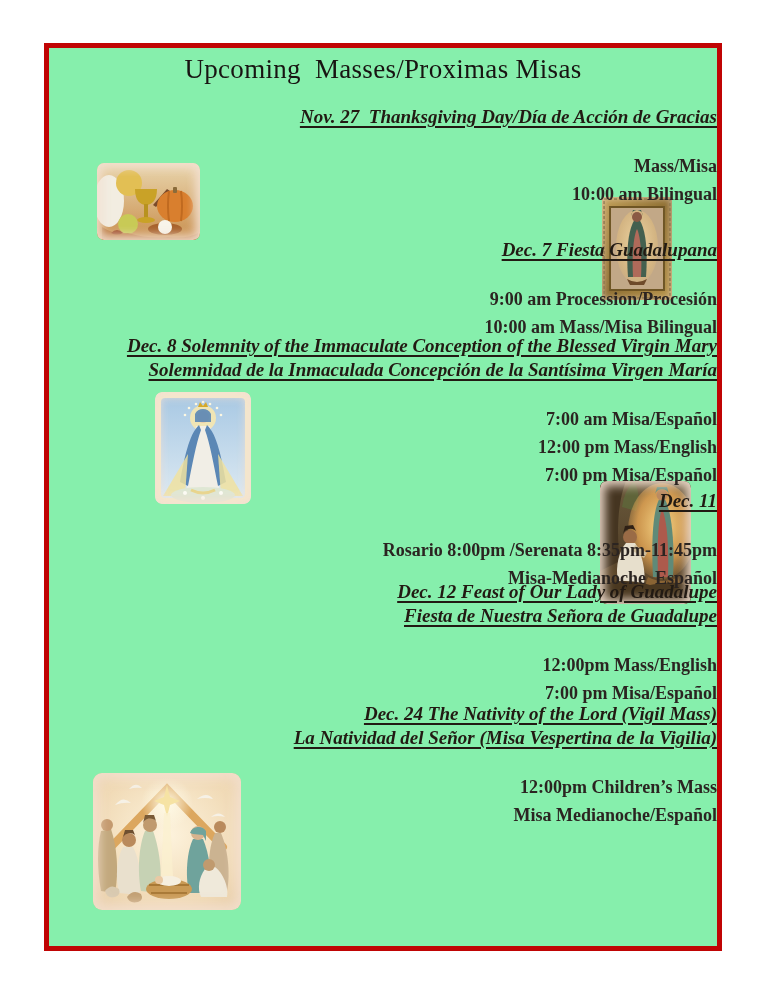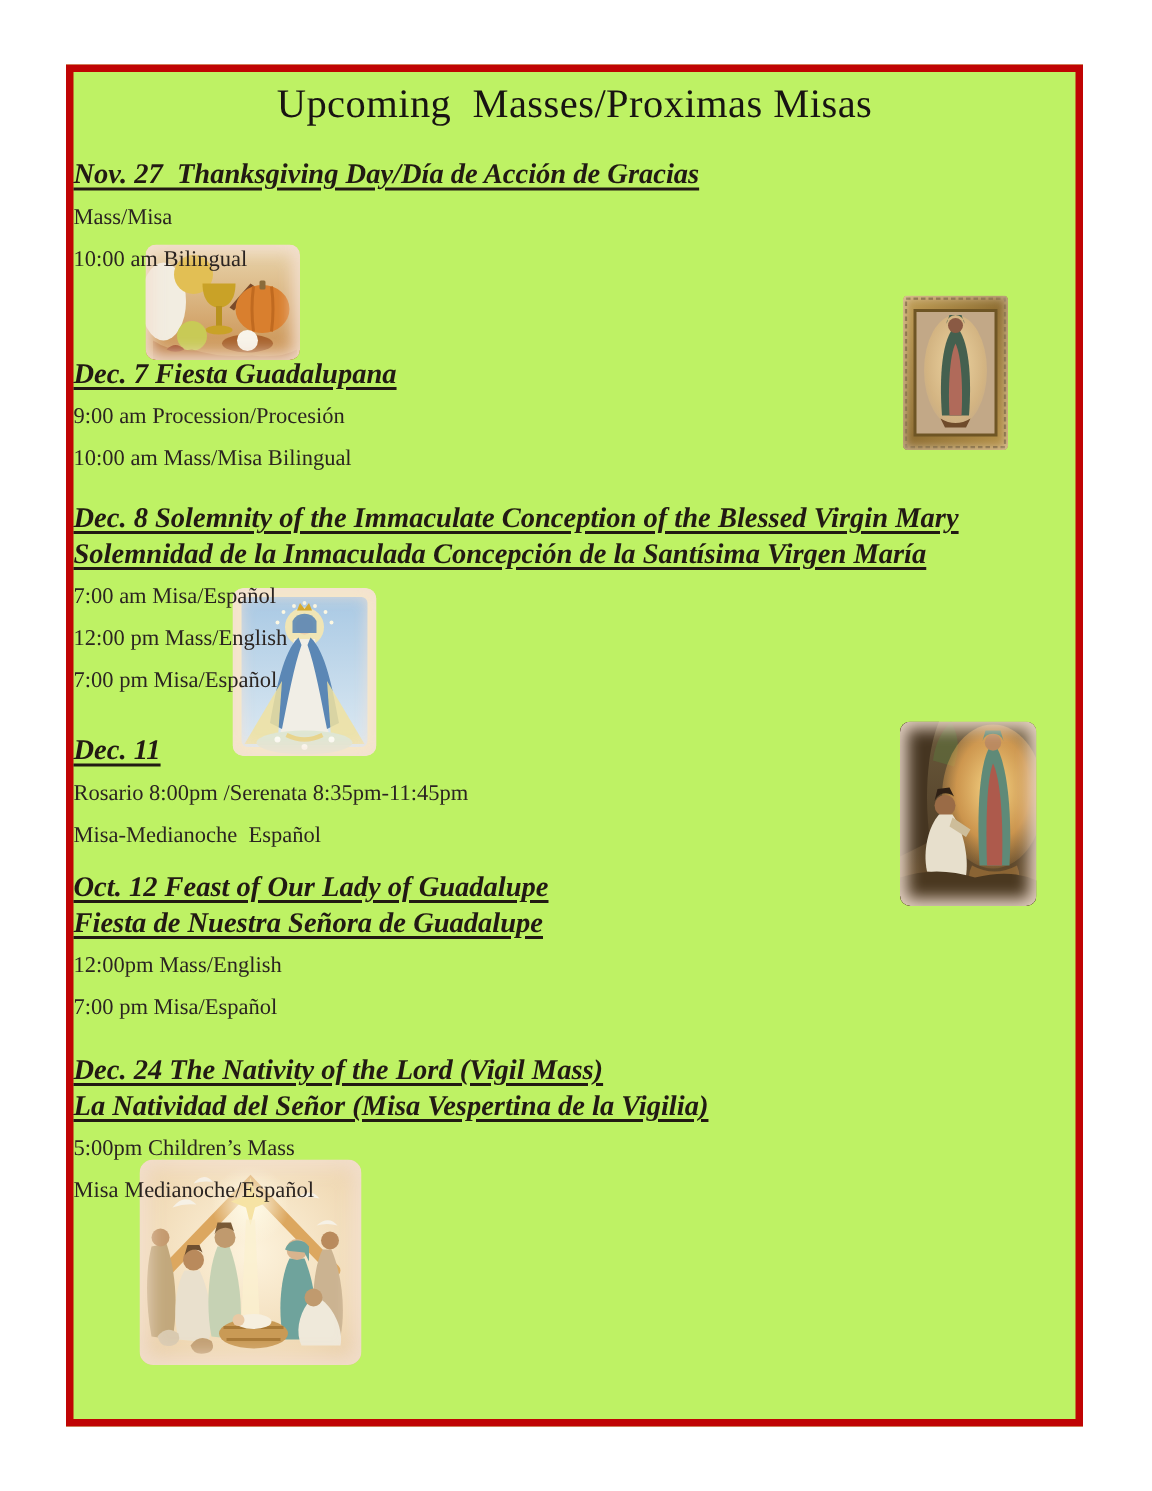--- a/index.html
+++ b/index.html
@@ -5,37 +5,37 @@
   html,body{margin:0;padding:0;}
   body{
     width:768px;height:994px;background:#ffffff;
     font-family:"Liberation Serif", serif;
     -webkit-font-smoothing:antialiased;
   }
   .page{position:relative;width:768px;height:994px;background:#ffffff;overflow:hidden;}
 
   .board{
     position:absolute;left:44px;top:43px;width:678px;height:908px;
-    box-sizing:border-box;border:5px solid #c00404;background:#bef264;
+    box-sizing:border-box;border:5px solid #c00404;background:#86efac;
   }
 
   .title{
     position:absolute;left:0;right:0;top:5px;text-align:center;
     font-size:27px;line-height:32px;color:#181412;font-weight:500;letter-spacing:.3px;
   }
 
-  .section{position:absolute;left:0;right:0;text-align:left;color:#26201c;}
+  .section{position:absolute;left:0;right:0;text-align:right;color:#26201c;}
   .heading{font-style:italic;font-weight:700;font-size:19px;line-height:24px;color:#221a13;}
   .heading .hl{
     display:block;
     text-decoration:underline;
     text-decoration-thickness:1.5px;
     text-underline-offset:3px;
   }
-  .lines{margin-top:2px;font-size:15px;line-height:28px;color:#2b2421;}
+  .lines{margin-top:23px;font-size:18px;line-height:28px;color:#2b2421;font-weight:bold;}
   .lines div{white-space:pre-wrap;}
 
   .s1{top:57px}.s2{top:190px}.s3{top:286px}.s4{top:441px}
   .s5{top:532px}.s6{top:654px}.s7{top:777px}
 
   
   .img{position:absolute;border-radius:7px;overflow:hidden;}
   .img svg{display:block;}
   .img::after{ 
     content:"";position:absolute;inset:0;border-radius:inherit;
@@ -266,35 +266,35 @@
         <span class="hl">Dec. 11</span>
       </div>
       <div class="lines">
         <div>Rosario 8:00pm /Serenata 8:35pm-11:45pm</div>
         <div>Misa-Medianoche&nbsp; Español</div>
       </div>
     </div>
 
     <div class="section s5">
       <div class="heading">
-        <span class="hl">Oct. 12 Feast of Our Lady of Guadalupe</span>
+        <span class="hl">Dec. 12 Feast of Our Lady of Guadalupe</span>
         <span class="hl">Fiesta de Nuestra Señora de Guadalupe</span>
       </div>
       <div class="lines">
         <div>12:00pm Mass/English</div>
         <div>7:00 pm Misa/Español</div>
       </div>
     </div>
 
     <div class="section s6">
       <div class="heading">
         <span class="hl">Dec. 24 The Nativity of the Lord (Vigil Mass)</span>
         <span class="hl">La Natividad del Señor (Misa Vespertina de la Vigilia)</span>
       </div>
       <div class="lines">
-        <div>5:00pm Children’s Mass</div>
+        <div>12:00pm Children’s Mass</div>
         <div>Misa Medianoche/Español</div>
       </div>
     </div>
 
 
   </div>
 </div>
 
 </body></html>

